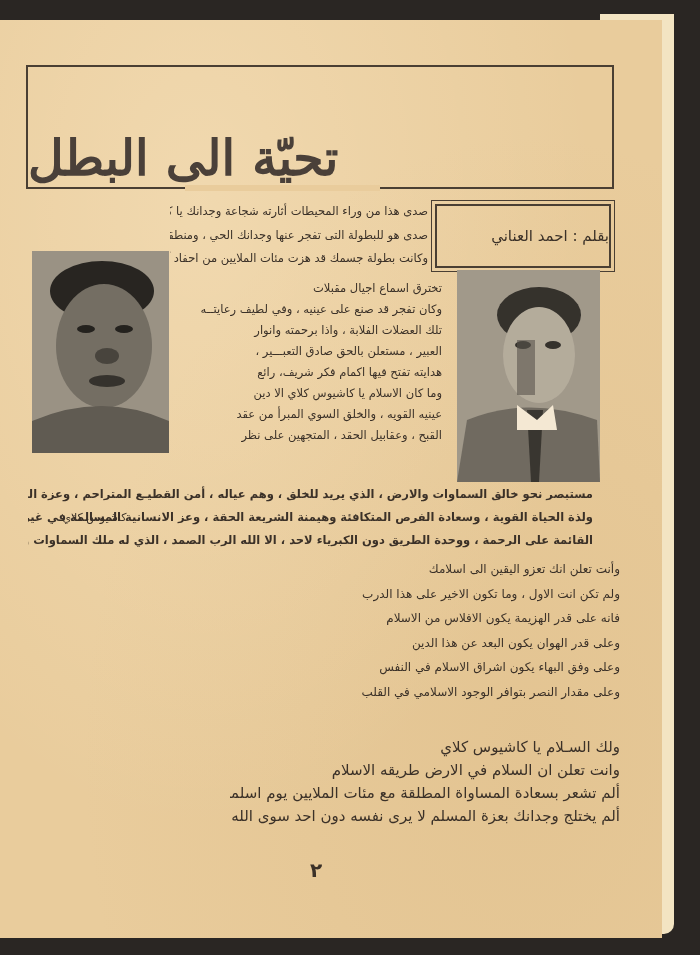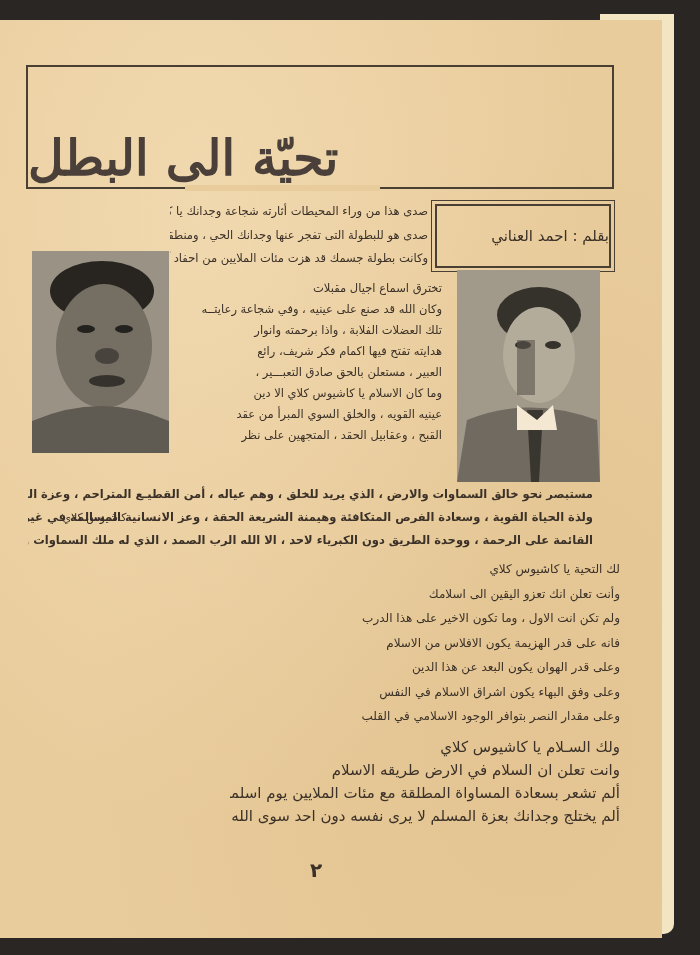--- a/index.html
+++ b/index.html
@@ -108,37 +108,36 @@
   </div>
 
   <div class="text-block intro">
     <span class="line">صدى هذا من وراء المحيطات أثارته شجاعة وجدانك يا كاشيوس كلاي</span>
     <span class="line">صدى هو للبطولة التى تفجر عنها وجدانك الحي ، ومنطقك النزيه المقدام</span>
     <span class="line">وكانت بطولة جسمك قد هزت مئات الملايين من احفاد آدم</span>
   </div>
 
   <div class="text-block narrow">
     <span class="line">تخترق اسماع اجيال مقبلات</span>
-    <span class="line">وكان الله قد صنع على عينيه ، وفي شجاعة رعايتــه</span>
+    <span class="line">وكان تفجر قد صنع على عينيه ، وفي لطيف رعايتــه</span>
     <span class="line">تلك العضلات الفلابة ، واذا برحمته وانوار</span>
+    <span class="line">العبير ، مستعلن بالحق صادق التعبـــير ،</span>
     <span class="line">هدايته تفتح فيها اكمام فكر شريف، رائع</span>
-    <span class="line">العبير ، مستعلن بالحق صادق التعبـــير ،</span>
     <span class="line">وما كان الاسلام يا كاشيوس كلاي الا دين</span>
     <span class="line">عينيه القويه ، والخلق السوي المبرأ من عقد</span>
     <span class="line">القبح ، وعقابيل الحقد ، المتجهين على نظر</span>
   </div>
 
   <div class="text-block wide">
     <span class="line">مستبصر نحو خالق السماوات والارض ، الذي يريد للخلق ، وهم عياله ، أمن القطيـع المتراحم ، وعزة الجماعة المتعاونه ،</span>
     <span class="line">ولذة الحياة القوية ، وسعادة الفرص المتكافئة وهيمنة الشريعة الحقة ، وعز الانسانية المسالمة في غير ذلة ، وجمال الحرية</span>
     <span class="line">القائمة على الرحمة ، ووحدة الطريق دون الكبرياء لاحد ، الا الله الرب الصمد ، الذي له ملك السماوات والارض .</span>
   </div>
 
   <div class="text-block poem1">
-    <span class="line">لك التحية يا كاشيوس كلاي</span>
     <span class="line">وأنت تعلن انك تعزو اليقين الى اسلامك</span>
     <span class="line">ولم تكن انت الاول ، وما تكون الاخير على هذا الدرب</span>
     <span class="line">فانه على قدر الهزيمة يكون الافلاس من الاسلام</span>
     <span class="line">وعلى قدر الهوان يكون البعد عن هذا الدين</span>
     <span class="line">وعلى وفق البهاء يكون اشراق الاسلام في النفس</span>
     <span class="line">وعلى مقدار النصر بتوافر الوجود الاسلامي في القلب</span>
   </div>
 
   <div class="text-block poem2">
     <span class="line">ولك السـلام يا كاشيوس كلاي</span>

